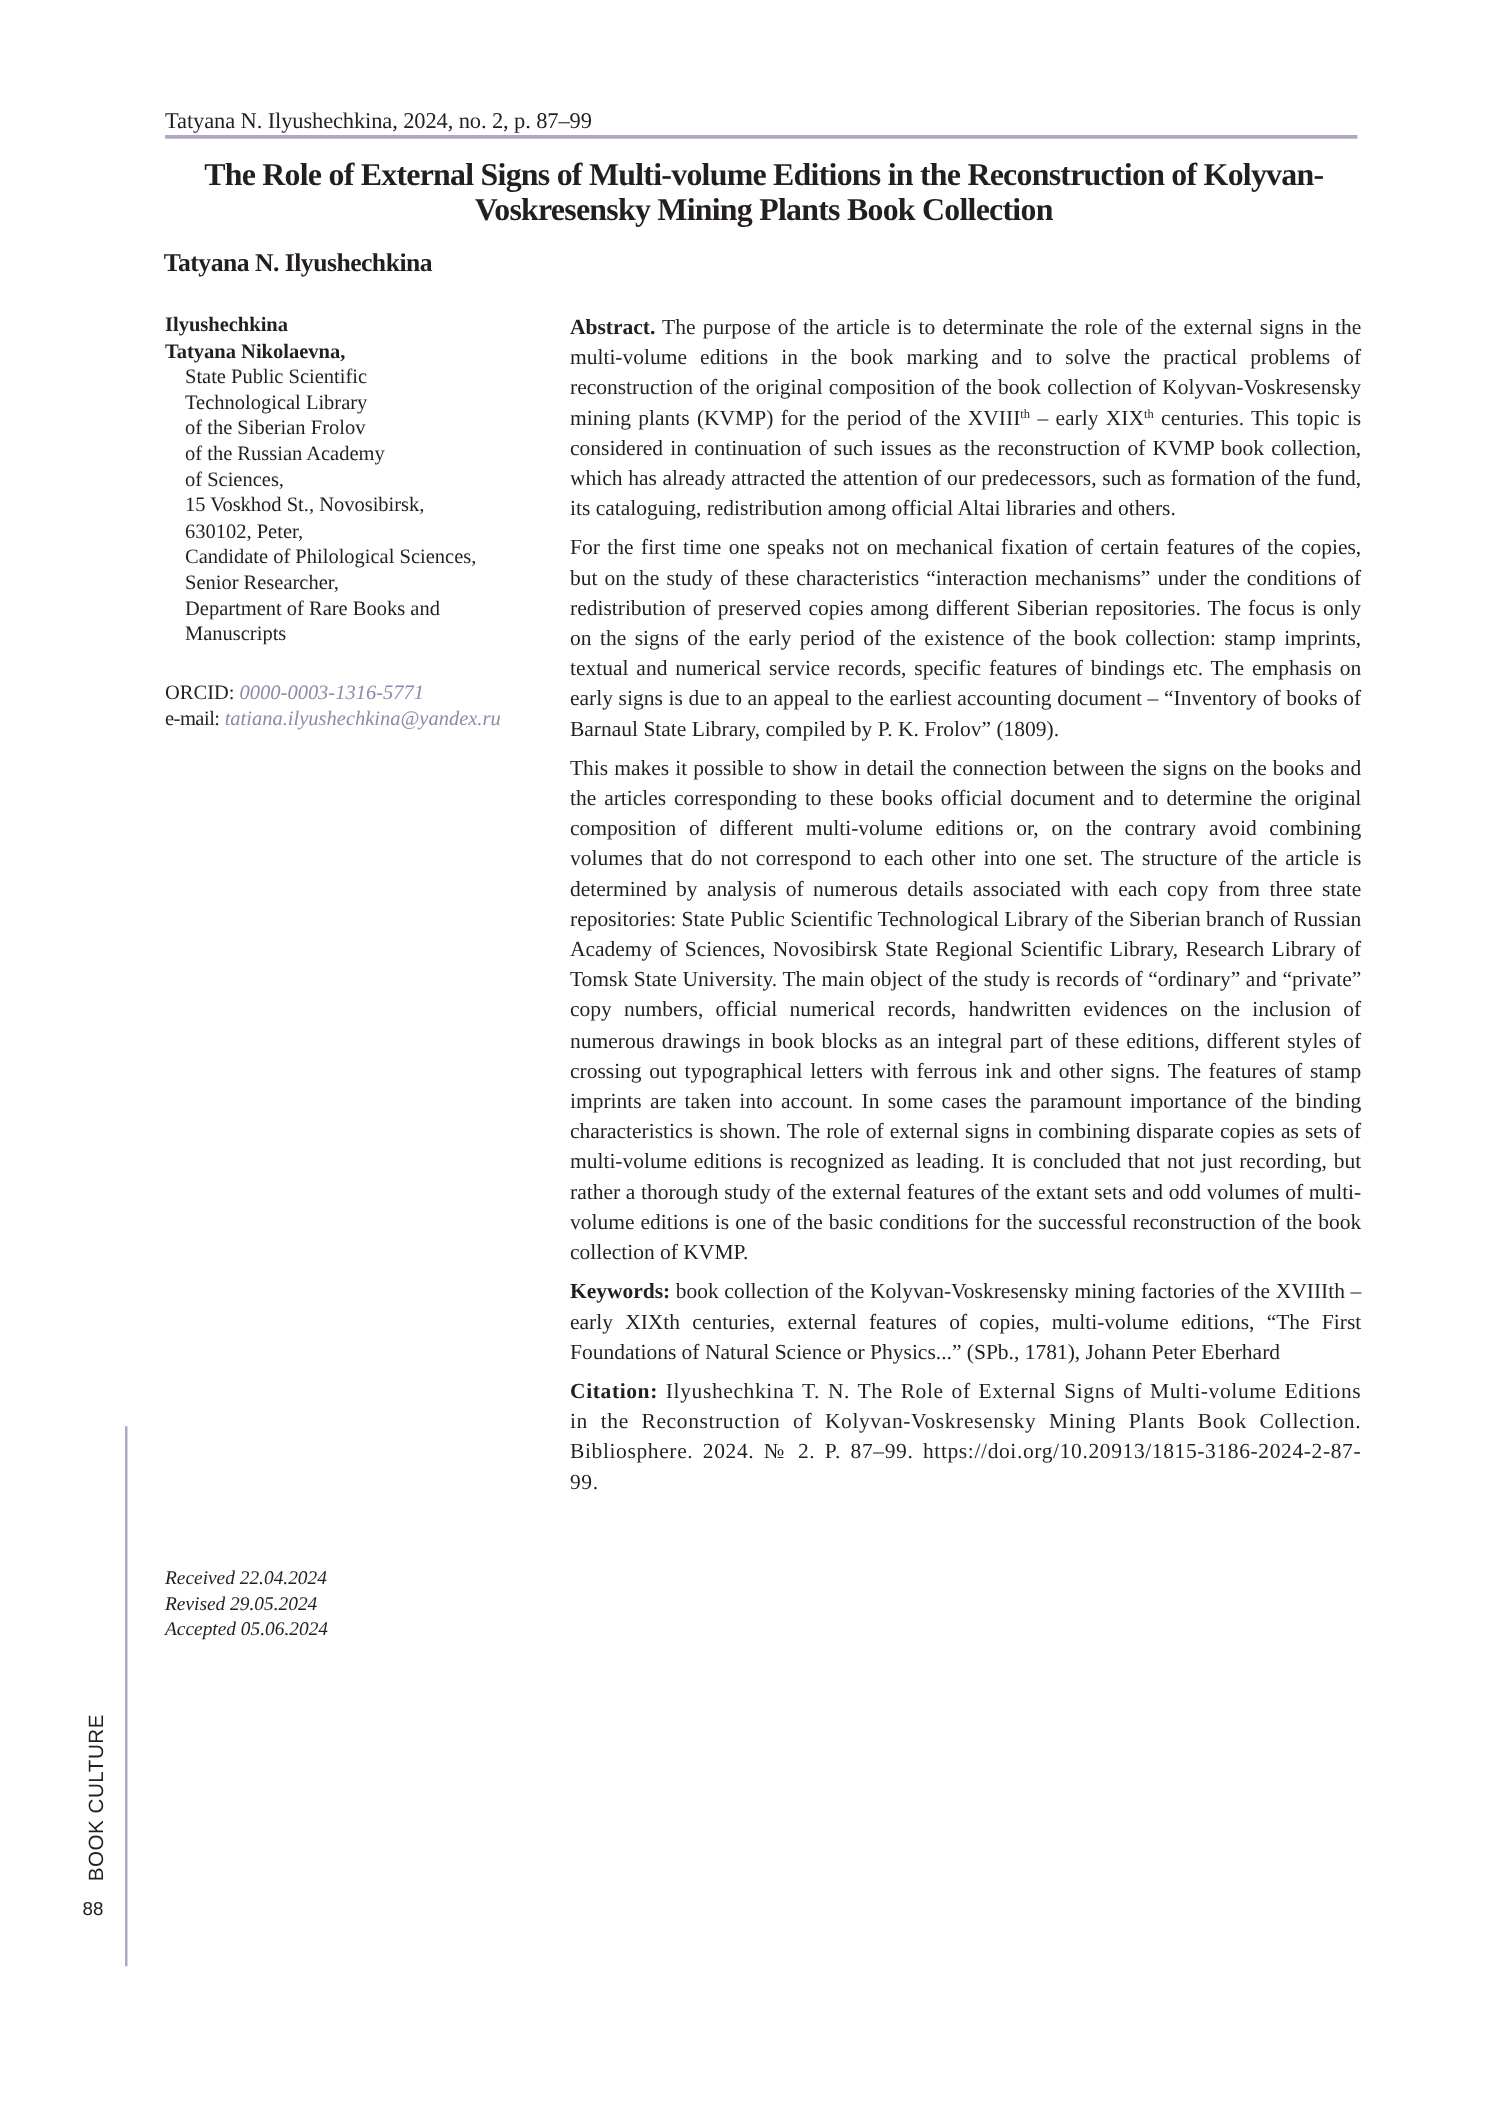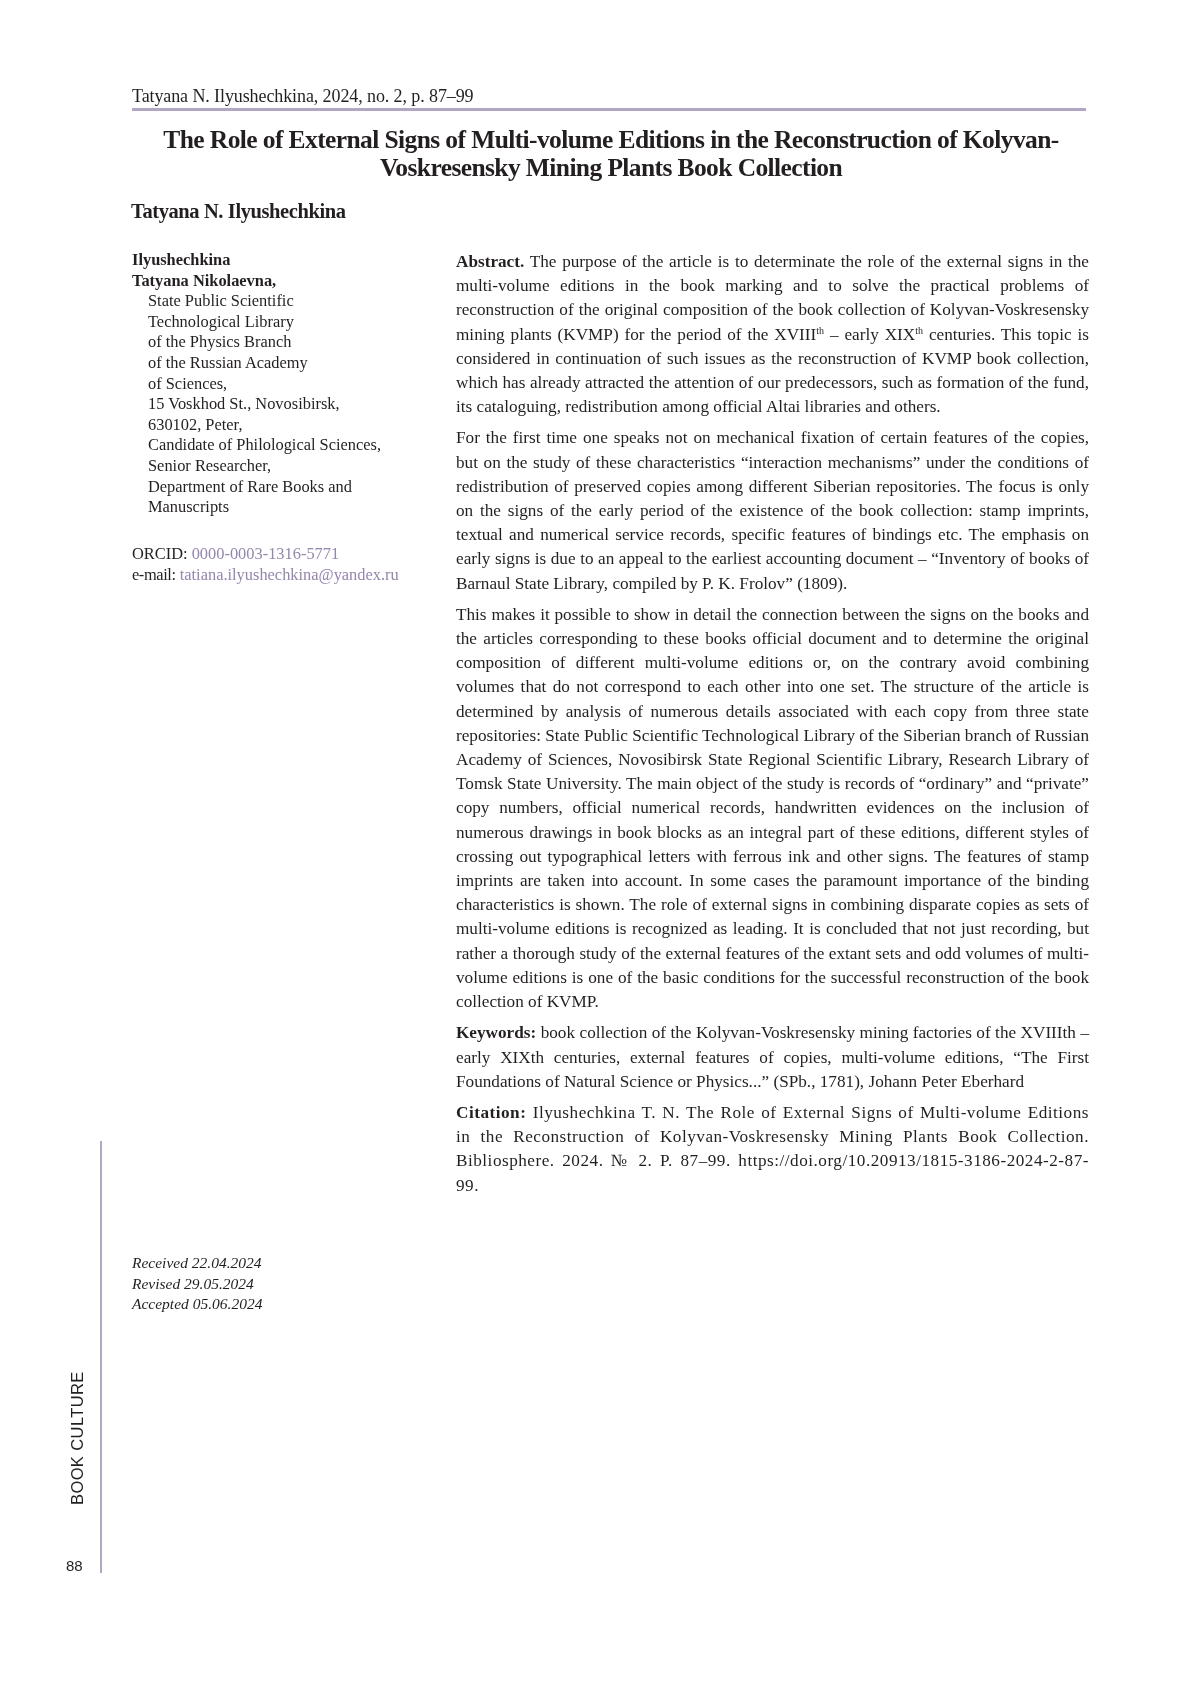--- a/index.html
+++ b/index.html
@@ -71,20 +71,21 @@
   .contacts {
     position: absolute;
     left: 132px;
     top: 543px;
     width: 320px;
     font-size: 16.4px;
     line-height: 21px;
   }
   .contacts .link {
     color: #9486ad;
+    font-style: italic;
   }
   .contacts .label-email {
     letter-spacing: -0.4px;
   }
   .dates {
     position: absolute;
     left: 132px;
     top: 1253px;
     font-size: 15.5px;
     line-height: 20.5px;
@@ -107,21 +108,21 @@
     transform-origin: left top;
     font-family: "Liberation Sans", "DejaVu Sans", sans-serif;
     font-size: 16.5px;
     letter-spacing: 0.4px;
     color: #231f20;
     white-space: nowrap;
   }
   .page-number {
     position: absolute;
     left: 66px;
-    top: 1557px;
+    top: 1519px;
     font-family: "Liberation Sans", "DejaVu Sans", sans-serif;
     font-size: 15px;
     color: #231f20;
   }
   .main-col {
     position: absolute;
     left: 452px;
     top: 250px;
     width: 637px;
     font-size: 17.2px;
@@ -151,21 +152,21 @@
 <div class="running-rule"></div>
 
 <h1 class="title">The Role of External Signs of Multi-volume Editions in the Reconstruction of Kolyvan-Voskresensky Mining Plants Book Collection</h1>
 <h2 class="author-line">Tatyana N. Ilyushechkina</h2>
 
 <div class="sidebar">
   <span class="name">Ilyushechkina</span>
   <span class="name">Tatyana Nikolaevna,</span>
   <span class="aff-line">State Public Scientific</span>
   <span class="aff-line">Technological Library</span>
-  <span class="aff-line">of the Physics Branch</span>
+  <span class="aff-line">of the Siberian Frolov</span>
   <span class="aff-line">of the Russian Academy</span>
   <span class="aff-line">of Sciences,</span>
   <span class="aff-line">15 Voskhod St., Novosibirsk,</span>
   <span class="aff-line">630102, Peter,</span>
   <span class="aff-line">Candidate of Philological Sciences,</span>
   <span class="aff-line">Senior Researcher,</span>
   <span class="aff-line">Department of Rare Books and</span>
   <span class="aff-line">Manuscripts</span>
 </div>
 

